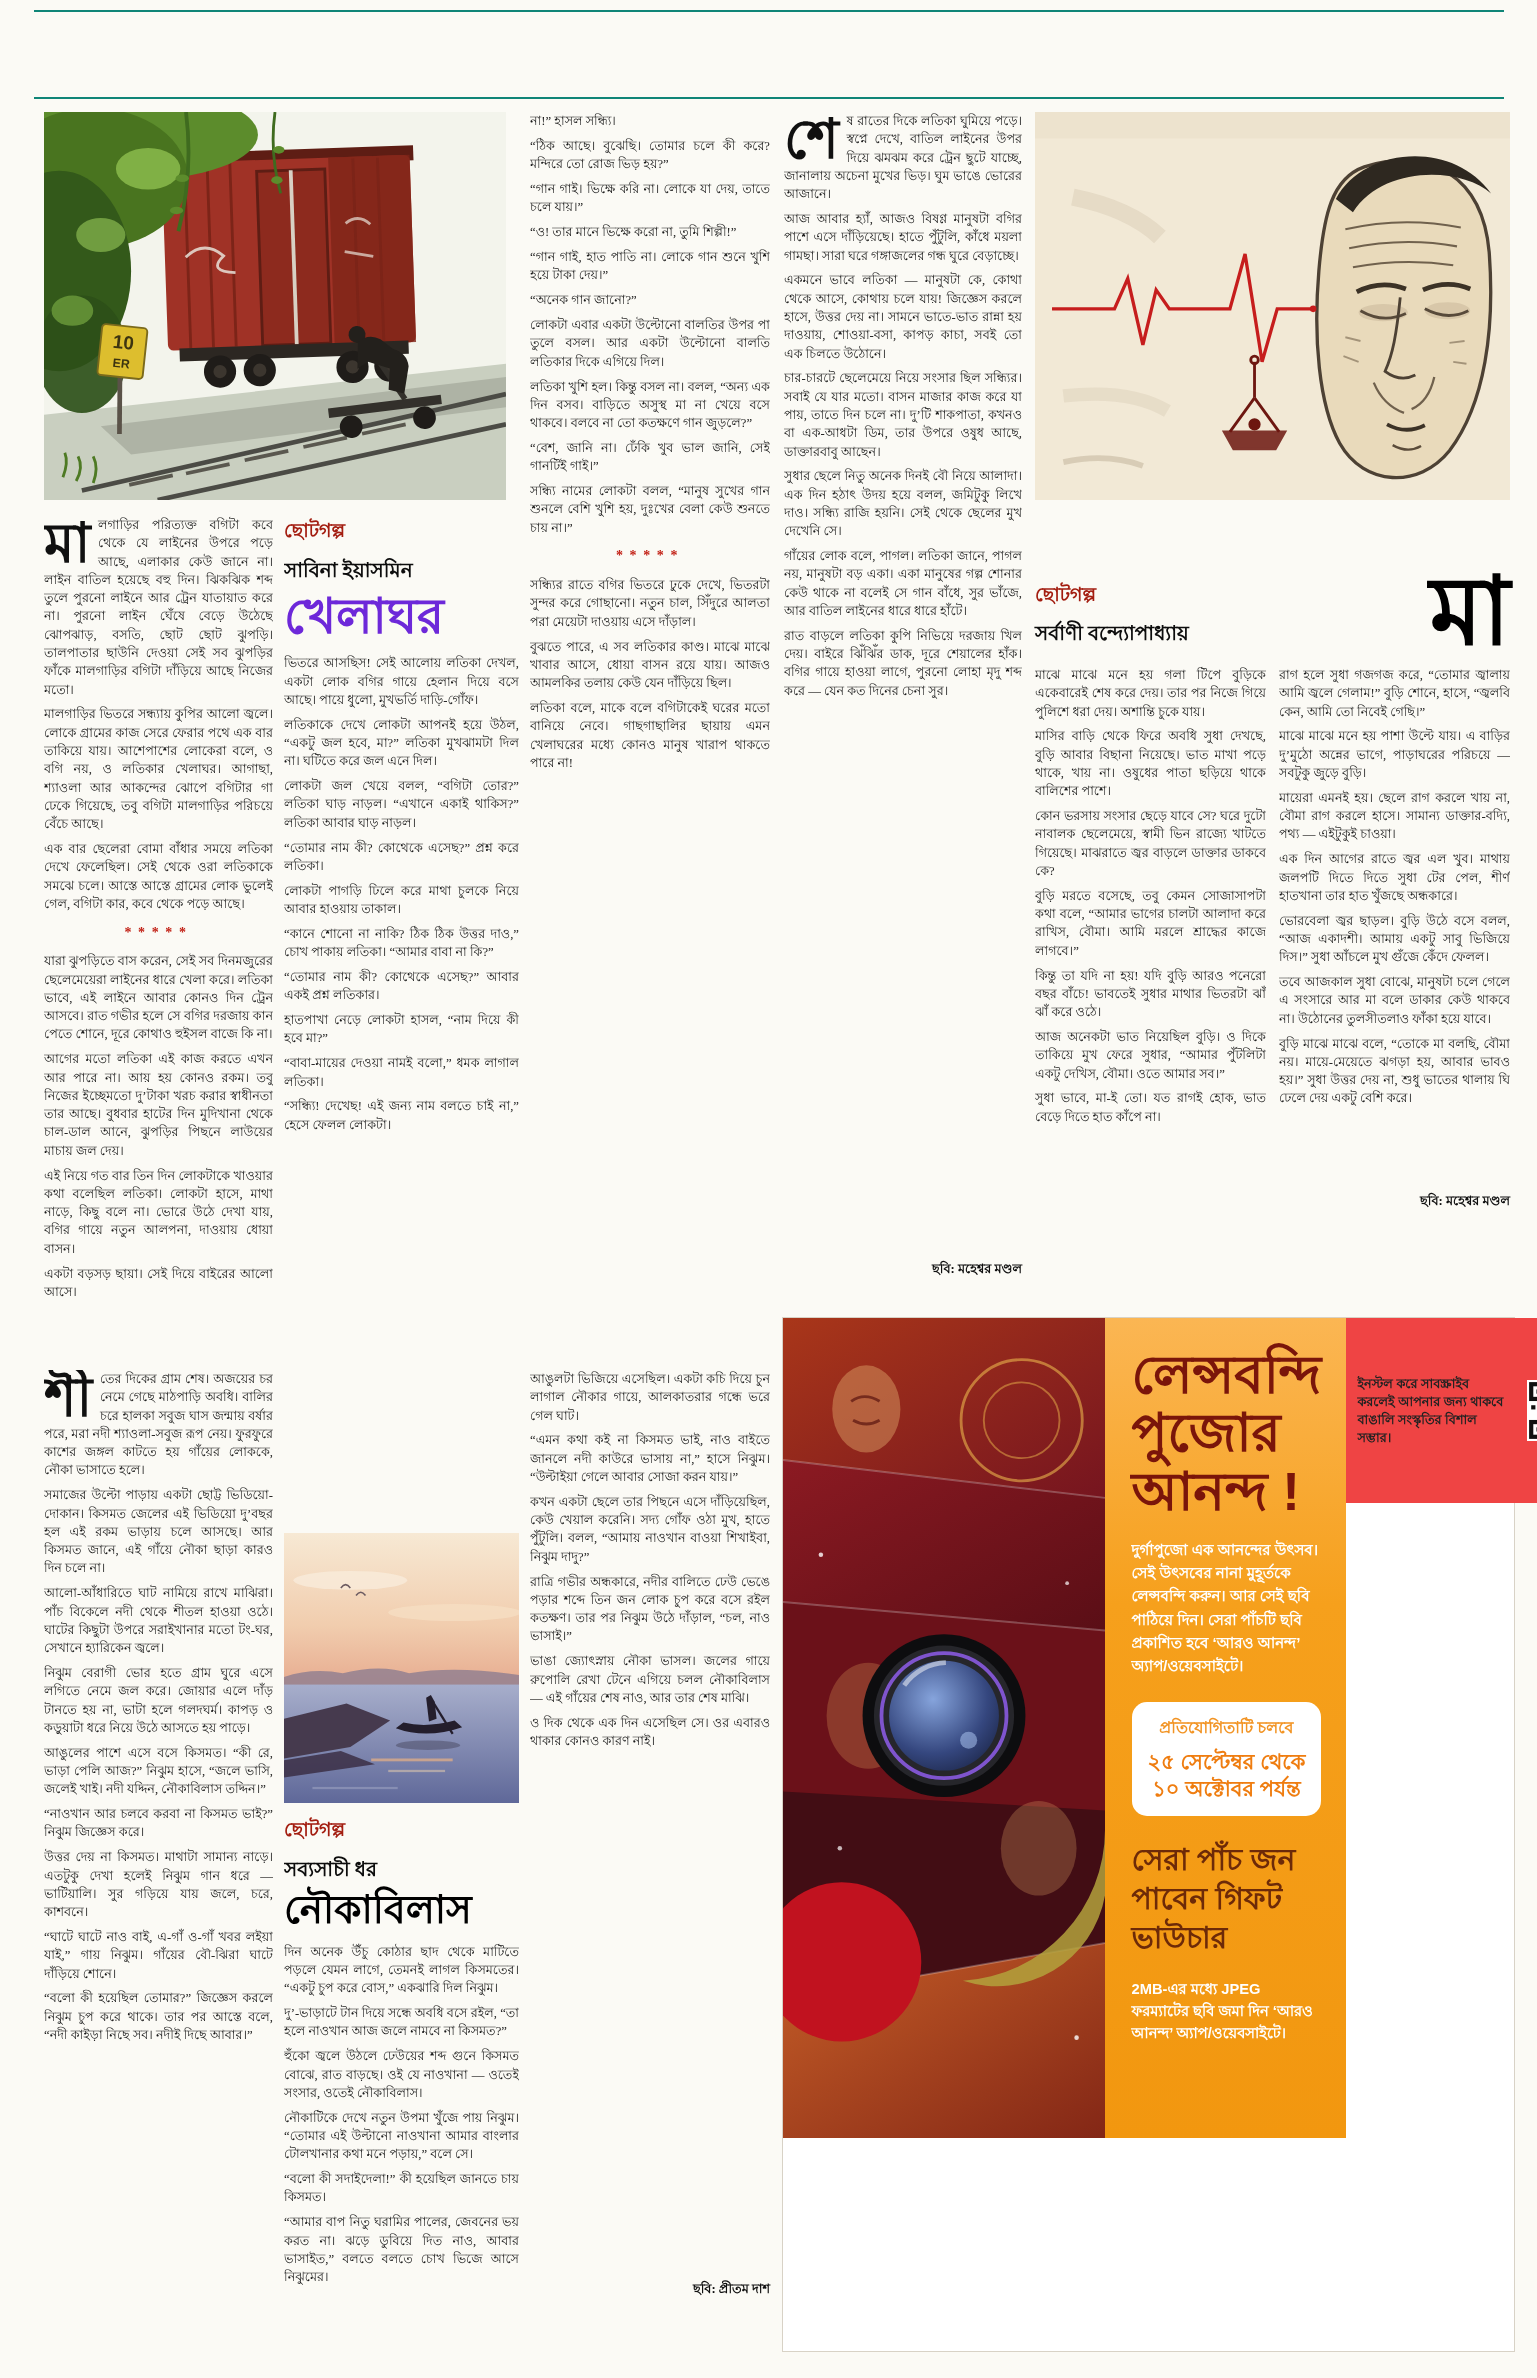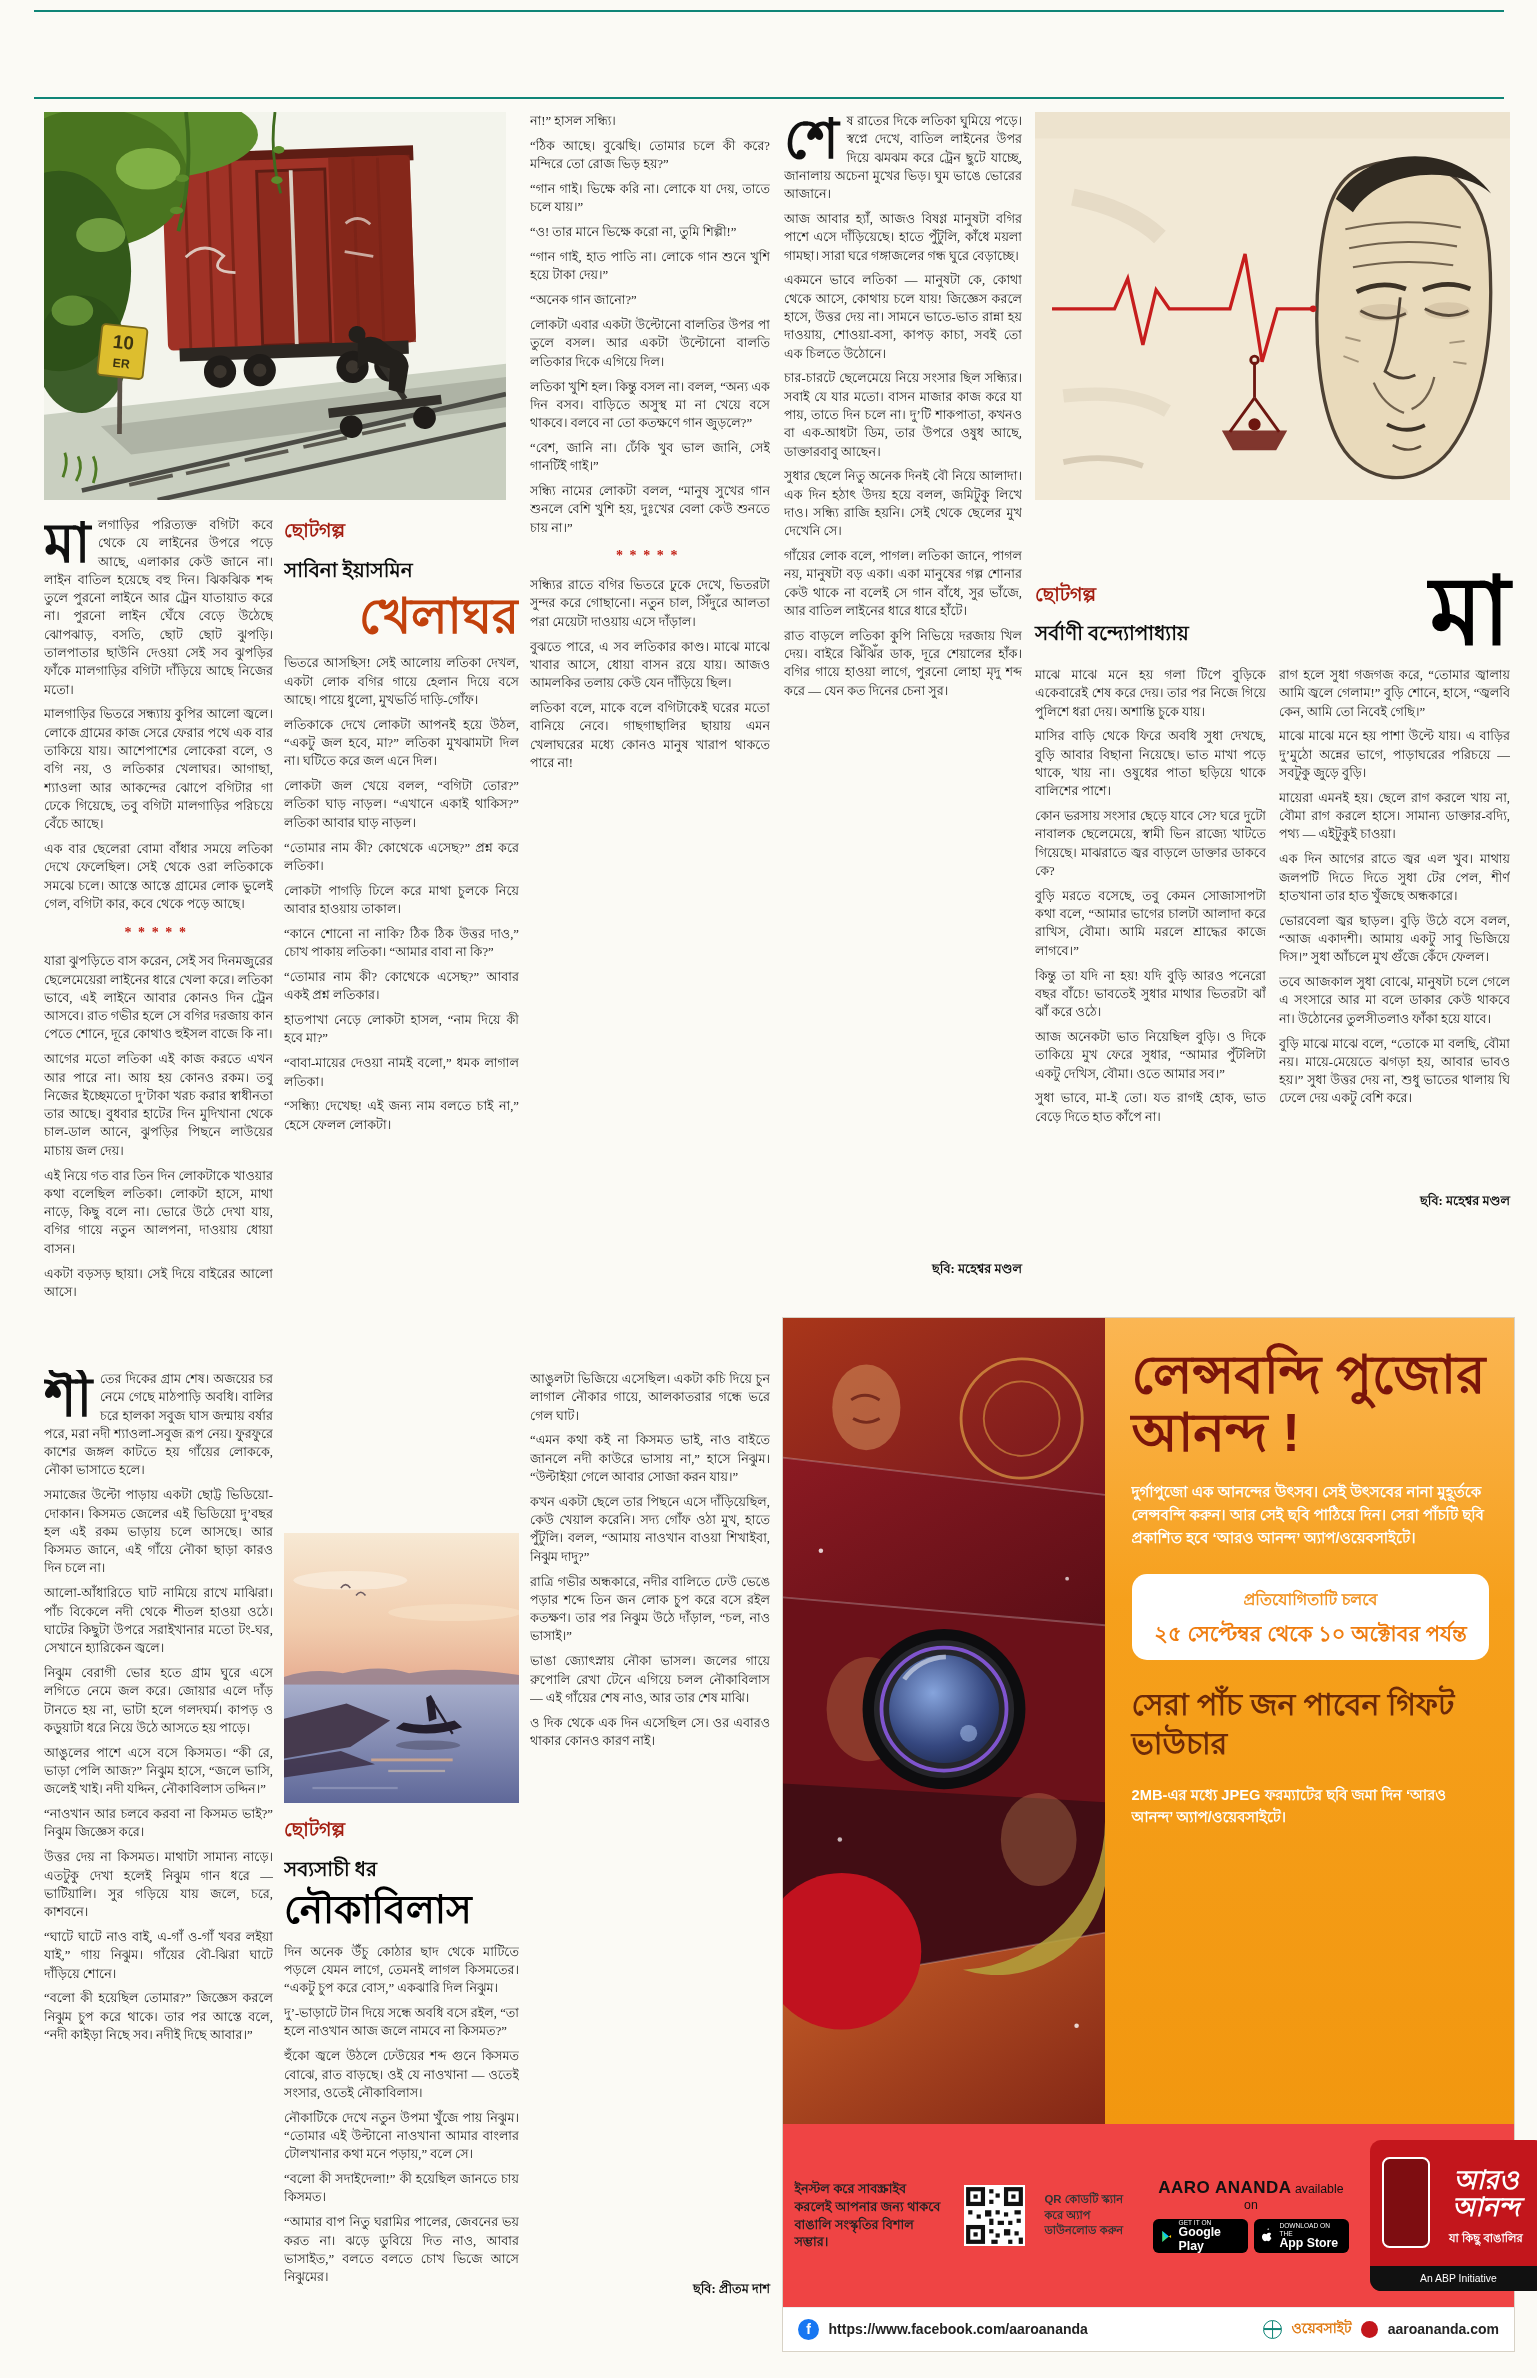--- a/index.html
+++ b/index.html
@@ -19,30 +19,30 @@
   .header-rule{position:absolute;left:34px;right:34px;top:97px;height:1.9px;background:#0f8577;}
   
   .story-col{position:absolute;overflow:hidden;}
   .story-col p, .lead{margin:0 0 6.6px;font-size:12.7px;line-height:1.44;text-align:justify;color:#191919;}
   p.sep{text-align:center;color:#c22015;letter-spacing:6.6px;font-weight:bold;font-size:14px;margin:9.5px 0;}
   .dropcap{float:left;font-size:55px;line-height:.8;font-weight:bold;margin:5.7px 7.6px 0 0;color:#101010;}
   .credit{position:absolute;font-size:12.8px;font-weight:bold;text-align:right;color:#101010;}
   .story-head{margin-bottom:11.4px;}
   .section-label{font-size:19px;color:#a31d10;font-weight:bold;margin-bottom:6.6px;}
   .author{font-size:20px;font-weight:bold;color:#0d0d0d;margin-bottom:1.9px;}
-  .title-xl{font-size:49px;font-weight:800;margin:3.8px 0 9.5px;line-height:1.05;color:#c2410c;text-align:right;}
+  .title-xl{font-size:49px;font-weight:800;margin:3.8px 0 9.5px;line-height:1.05;color:#6d28d9;}
   .title-lg{font-size:39px;font-weight:800;margin:3.8px 0 9.5px;line-height:1.05;color:#000;}
   .s2-head{position:absolute;display:flex;justify-content:space-between;align-items:flex-end;}
   .title-mega{font-size:95px;font-weight:800;line-height:.85;color:#000;margin:0;}
   
   .art{position:absolute;overflow:hidden;}
   .art svg{display:block;width:100%;height:100%;}
   
   .ad{position:absolute;left:782px;top:1317px;width:731px;height:1033px;border:0.9px solid #d8d2c6;
-      display:flex;flex-direction:column;background:#fff;
+      display:flex;flex-direction:row;background:#fff;
       font-family:"Liberation Sans","DejaVu Sans",sans-serif;}
   .ad-main{display:flex;height:820px;}
   .ad-collage{width:322px;position:relative;background:#420d14;flex:none;}
   .ad-right{flex:1;background:linear-gradient(180deg,#fbb653 0%,#f6a01c 35%,#f2970f 100%);
             padding:28px 24.6px 19px 26.5px;}
   .ad-headline{font-size:53px;font-weight:800;color:#7a150a;line-height:1.1;margin:0;}
   .ad-body{color:#fff;font-size:15px;font-weight:bold;line-height:1.55;margin-top:17px;}
   .ad-box{background:#fff;border-radius:15px;padding:13.2px 15px;margin-top:24.6px;text-align:center;}
   .ad-box-label{color:#f29424;font-size:16px;font-weight:bold;}
   .ad-box-dates{color:#ef7d10;font-size:21px;font-weight:800;margin-top:5.7px;line-height:1.3;}

